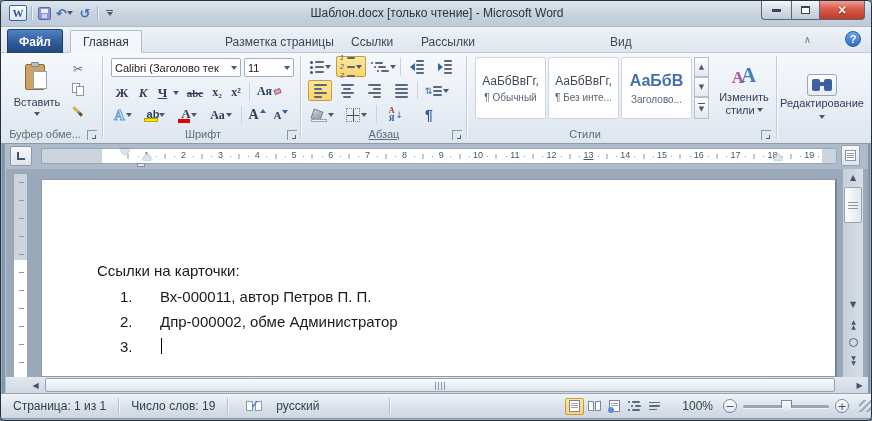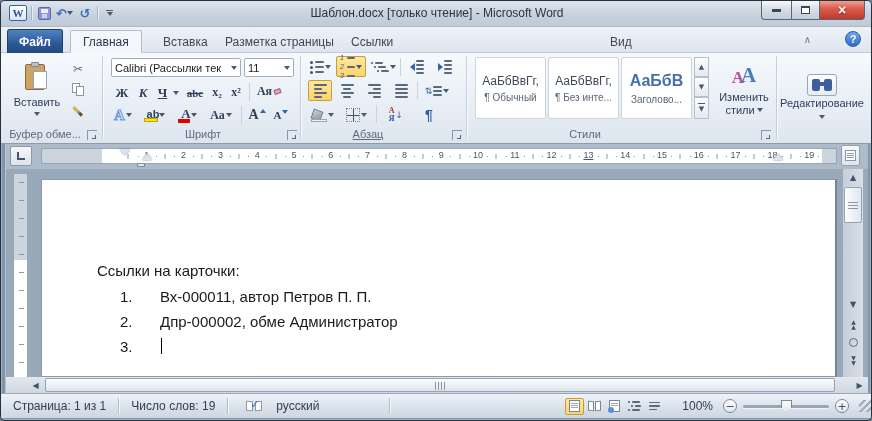--- a/index.html
+++ b/index.html
@@ -181,23 +181,23 @@
         </div>
       <div class="wbtn close">
           <span class="xglyph">×</span>
         </div>
     </div>
   </div>
 
   <div id="tabrow">
     <div class="tab file" style="left:6px;width:56px;">Файл</div>
     <div class="tab active" style="left:69px;">Главная</div>
-    <div class="tab" style="left:150px;">Вставка</div>
     <div class="tab" style="left:338px;">Ссылки</div>
     <div class="tab" style="left:212px;">Разметка страницы</div>
+    <div class="tab" style="left:408px;">Рассылки</div>
     <div class="tab" style="left:597px;">Вид</div>
     <div class="abs" style="right:62px;top:7px;" id="ribbon-min">∧</div>
     <div class="abs" style="right:12px;top:4px;">
         <span id="helpbtn">?</span>
       </div>
   </div>
 
   <div id="ribbon">
 
     <div class="abs" style="left:0;top:0;width:101px;height:91px;">
@@ -228,21 +228,21 @@
       </div>
       <div class="glabel" style="left:4px;width:80px;">Буфер обме...</div>
       <div class="launcher" style="left:86px;">
           <i></i>
         </div>
     </div>
     <div class="gsep" style="left:101px;"></div>
 
     <div class="abs" style="left:102px;top:0;width:197px;height:91px;">
       <div class="combo" style="left:8px;top:5px;width:130px;">
-        <span style="white-space:nowrap;overflow:hidden;">Calibri (Рассылки тек</span>
+        <span style="white-space:nowrap;overflow:hidden;">Calibri (Заголово тек</span>
         <span class="tridown"></span>
       </div>
       <div class="combo" style="left:141px;top:5px;width:50px;">
         <span>11</span>
         <span class="tridown"></span>
       </div>
       <div class="rbtn serifb" style="left:10px;top:30px;width:18px;height:19px;font-size:13px;">Ж</div>
       <div class="rbtn serifb" style="left:31px;top:30px;width:18px;height:19px;font-size:13px;font-style:italic;">K</div>
       <div class="rbtn serifb" style="left:51px;top:30px;width:17px;height:19px;font-size:13px;text-decoration:underline;">Ч</div>
       <div class="rbtn" style="left:68px;top:30px;width:10px;height:19px;">
@@ -419,21 +419,21 @@
       </div>
       <div class="fsep" style="left:75px;top:52px;"></div>
       <div class="rbtn" style="left:81px;top:51px;width:28px;height:21px;">
         <span style="display:flex;flex-direction:column;line-height:1;font-size:8px;font-weight:bold;font-family:'Liberation Serif',serif;">
           <i style="color:#b03030;font-style:normal;">А</i>
           <i style="color:#3050a0;font-style:normal;">Я</i>
         </span>
         <span style="font-family:'DejaVu Sans',sans-serif;font-size:9px;color:#3465a4;">↓</span>
       </div>
       <div class="rbtn" style="left:116px;top:51px;width:24px;height:21px;font-size:14px;font-weight:bold;color:#2e5e9e;">¶</div>
-      <div class="glabel" style="left:29px;width:76px;text-decoration:underline;">Абзац</div>
+      <div class="glabel" style="left:45px;width:76px;text-decoration:underline;">Абзац</div>
       <div class="launcher" style="left:151px;">
           <i></i>
         </div>
     </div>
     <div class="gsep" style="left:465px;"></div>
 
     <div class="abs" style="left:466px;top:0;width:309px;height:91px;">
       <div class="stylecell" style="left:8px;">
         <span class="pv">АаБбВвГг,</span>
         <span class="nm">¶ Обычный</span>

